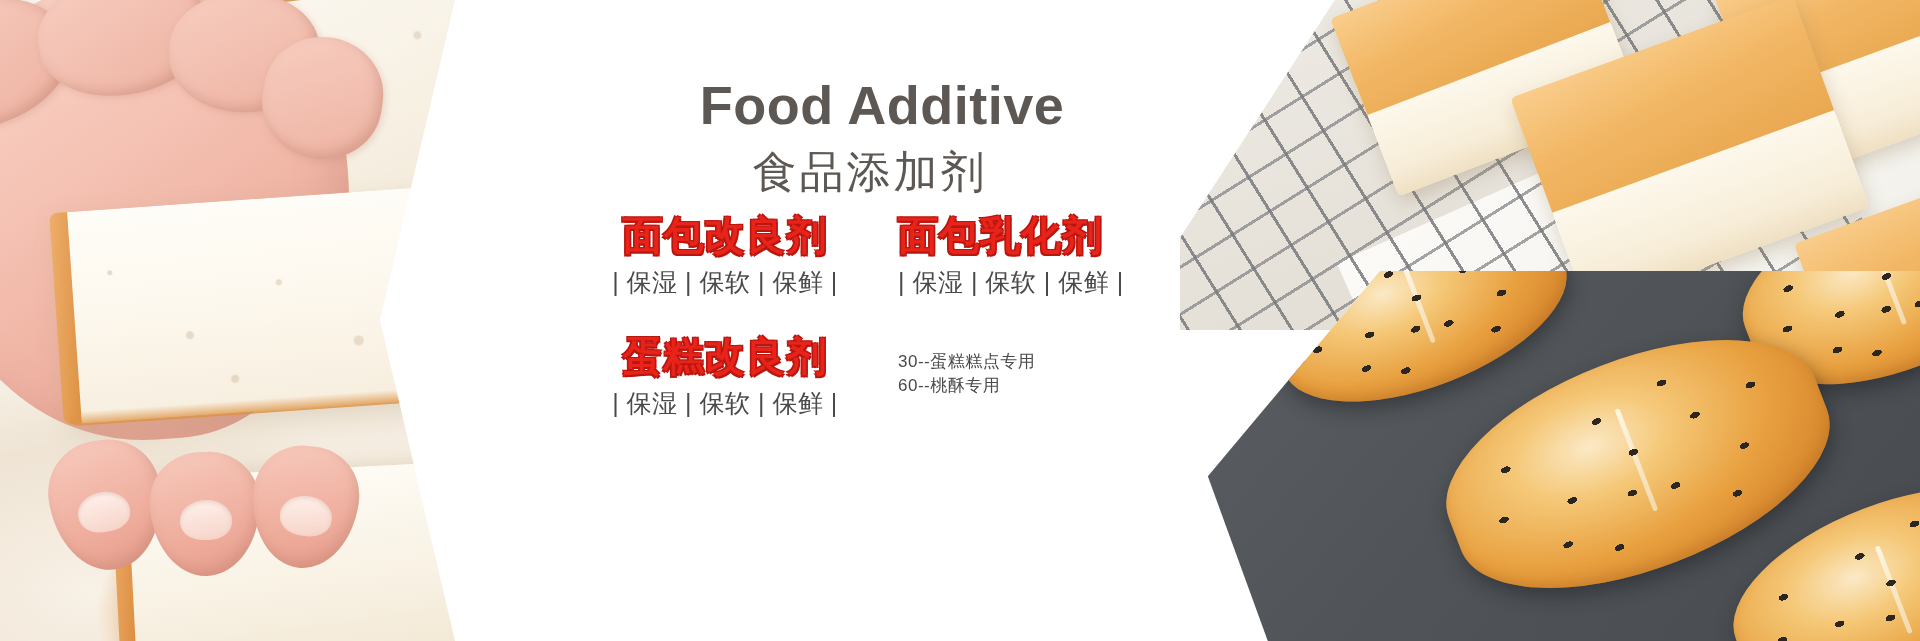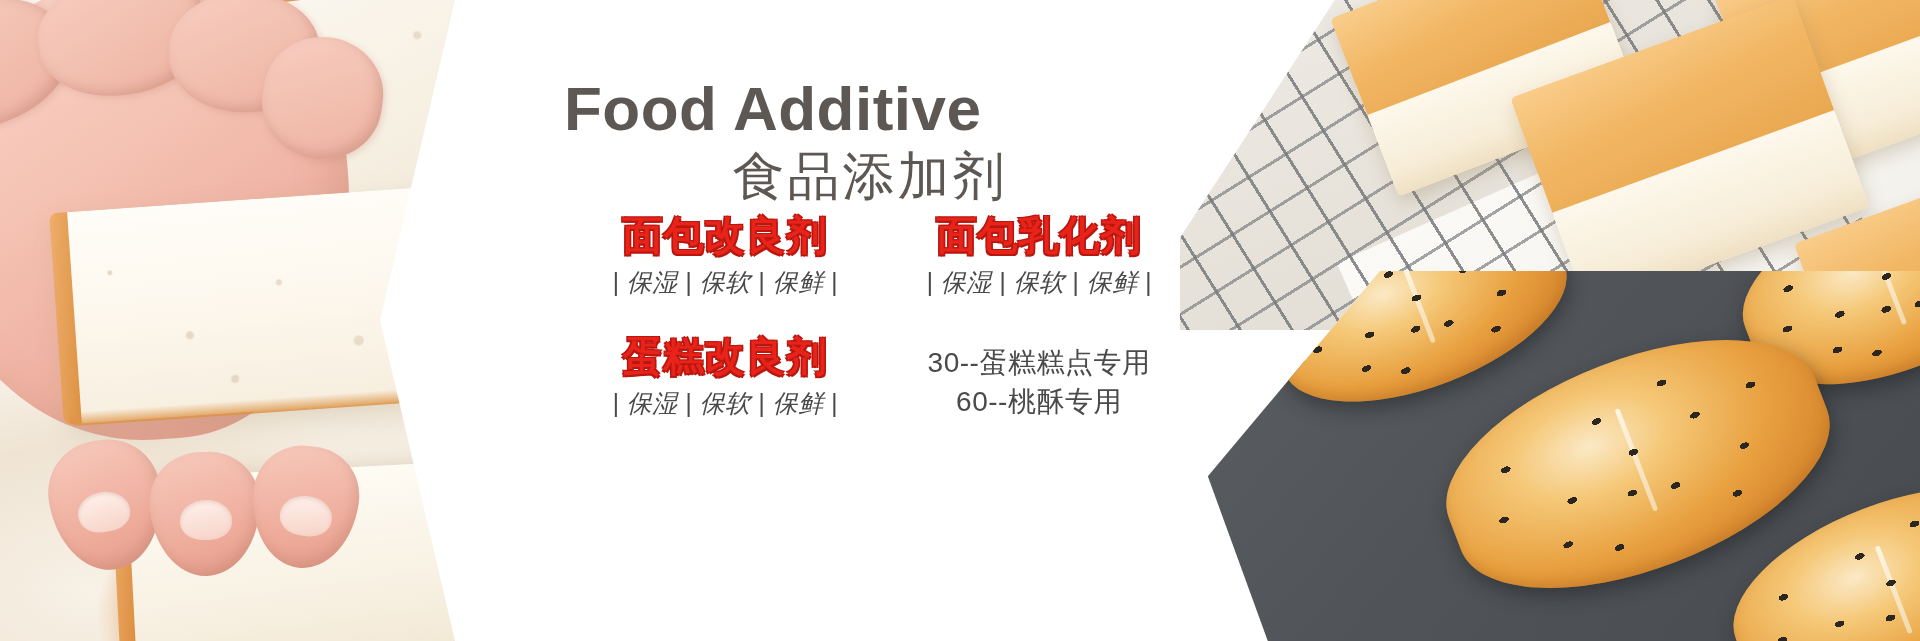--- a/index.html
+++ b/index.html
@@ -219,69 +219,68 @@
     background:#ffffff;
     clip-path:polygon(0 0, 80px 0, 20px 330px, 80px 641px, 0 641px);
   }
 
   
   .content{
     position:absolute;left:560px;top:0;width:620px;height:641px;
     z-index:6;
   }
   .title-en{
-    position:absolute;left:4px;top:78px;width:620px;
-    text-align:left;
-    font-size:62px;line-height:1;
+    position:absolute;left:12px;top:78px;width:620px;
+    text-align:center;
+    font-size:54px;line-height:1;
     font-weight:bold;
     letter-spacing:.5px;
     color:#5d5854;
     white-space:nowrap;
   }
   .title-cn{
     position:absolute;left:0;top:150px;width:620px;
     text-align:center;
-    font-size:52px;line-height:1;
+    font-size:44px;line-height:1;
     color:#5d5854;
     letter-spacing:3px;
     white-space:nowrap;
   }
 
   .grid{
     position:absolute;left:0;top:212px;width:620px;
   }
   .row{display:flex;}
   .col{width:310px;box-sizing:border-box;}
   .col.left{padding-left:20px;text-align:center;}
-  .col.right{padding-left:28px;text-align:center;}
+  .col.right{padding-left:28px;}
 
   .hd{
     font-size:40px;line-height:1.18;
     font-weight:bold;
     color:#e8231a;
     letter-spacing:1px;
     white-space:nowrap;
     text-shadow:
       1.5px 1.5px 0 #b8160f,
       1.5px -1.5px 0 #b8160f,
       -1.5px 1.5px 0 #b8160f,
       -1.5px -1.5px 0 #b8160f;
   }
   .sub{
     margin-top:7px;
     font-size:25px;line-height:1.3;
     color:#4a4a4a;
     white-space:nowrap;
     letter-spacing:.5px;
-    font-style:italic;
   }
   .gap{height:34px;}
   .note{
-    margin-top:10px;
-    font-size:28px;line-height:1.42;
+    margin-top:17px;
+    font-size:17px;line-height:1.42;
     color:#4a4a4a;
     white-space:nowrap;
     letter-spacing:.5px;
   }
   .note div{white-space:nowrap;}
 </style>
 </head>
 <body>
 
 <div class="banner">

